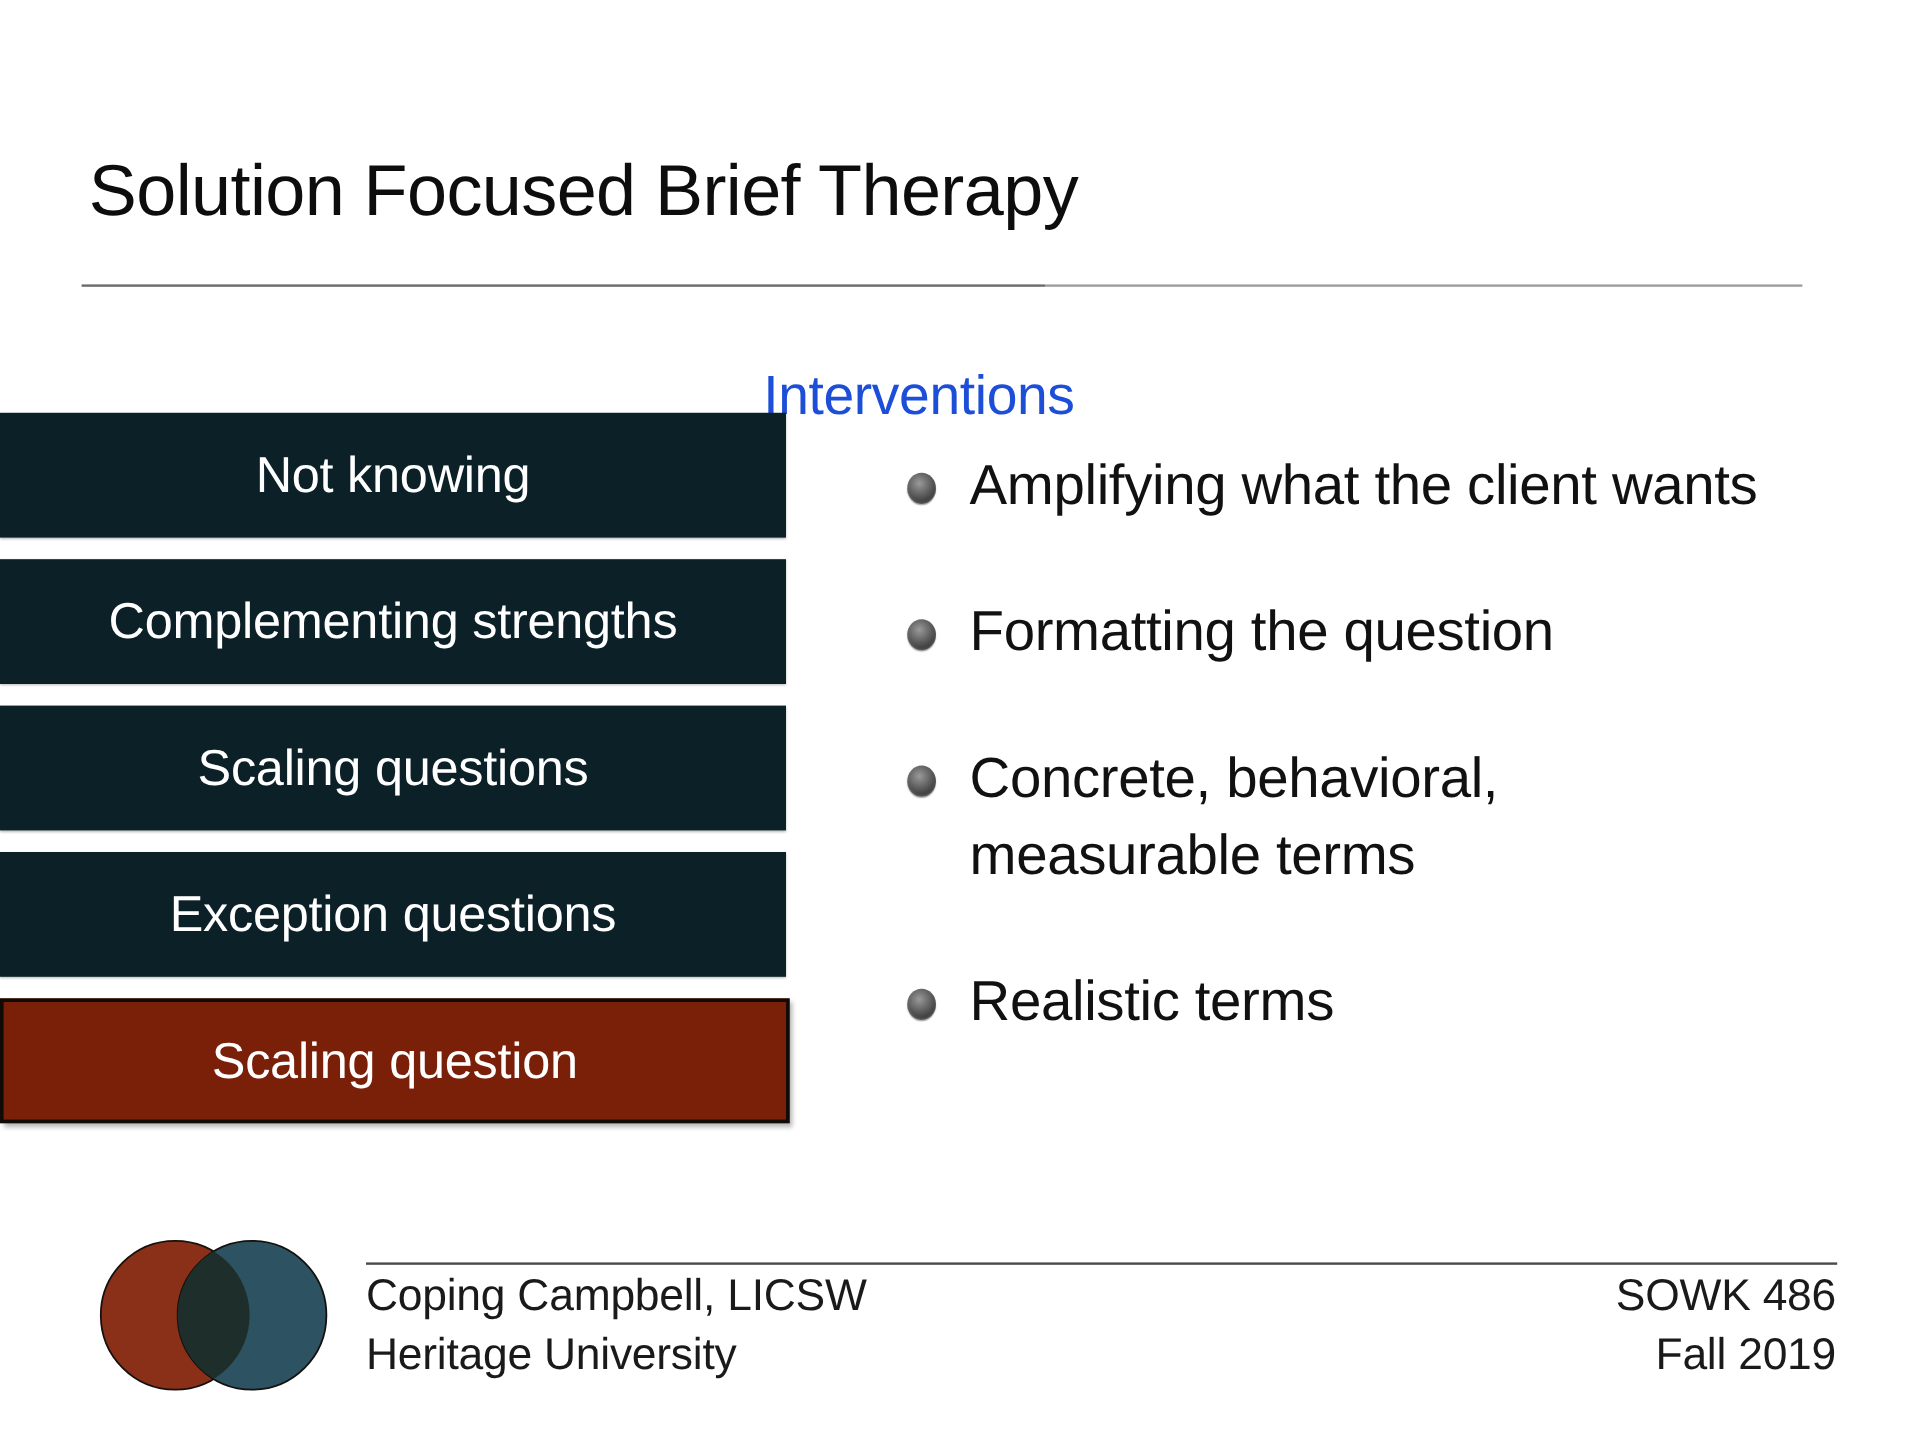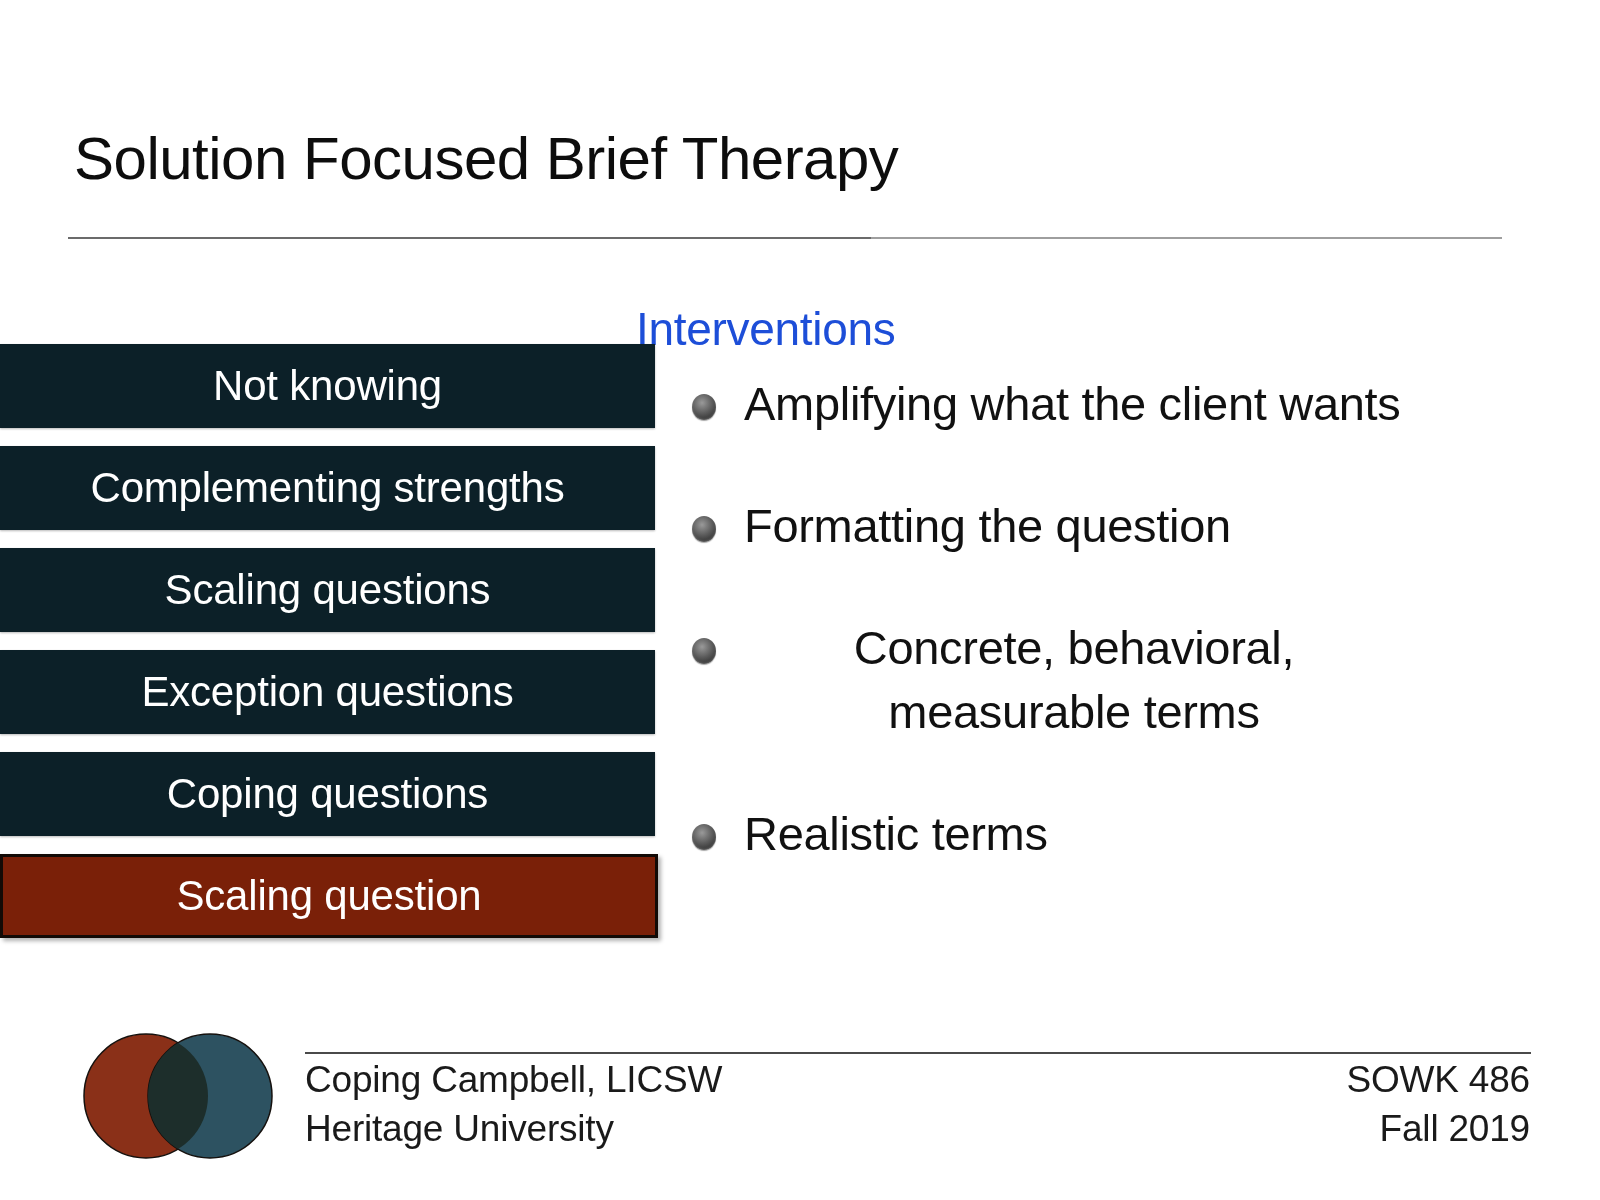--- a/index.html
+++ b/index.html
@@ -63,21 +63,21 @@
   .bar-stack {
     position: absolute;
     left: 0px;
     top: 344px;
     width: 660px;
   }
 
   .bar {
     position: relative;
     width: 655px;
-    height: 84px;
+    height: 104px;
     margin-bottom: 18px;
     background: #0c2028;
     display: flex;
     align-items: center;
     justify-content: center;
     box-sizing: border-box;
     box-shadow: 0 1px 2px rgba(0,0,0,0.28);
   }
 
   .bar-label {
@@ -93,24 +93,23 @@
   .bar.highlight {
     background: #7a2008;
     width: 658px;
     border: 3px solid #120a06;
     box-shadow: 3px 3px 4px rgba(0,0,0,0.30);
   }
 
   
   .bullet-list {
     position: absolute;
-    left: 692px;
+    left: 756px;
     top: 372px;
     width: 790px;
-    text-align: center;
   }
 
   .bullet-row {
     display: flex;
     align-items: flex-start;
     margin-bottom: 58px;
   }
 
   .bullet-marker {
     flex: 0 0 auto;
@@ -196,23 +195,20 @@
     </div>
 
     <div class="bar">
       <span class="bar-label">Scaling questions</span>
     </div>
 
     <div class="bar">
       <span class="bar-label">Exception questions</span>
     </div>
 
-    <div class="bar">
-      <span class="bar-label">Coping questions</span>
-    </div>
 
     <div class="bar highlight">
       <span class="bar-label">Scaling question</span>
     </div>
 
   </div>
 
   <div class="bullet-list">
 
     <div class="bullet-row">

